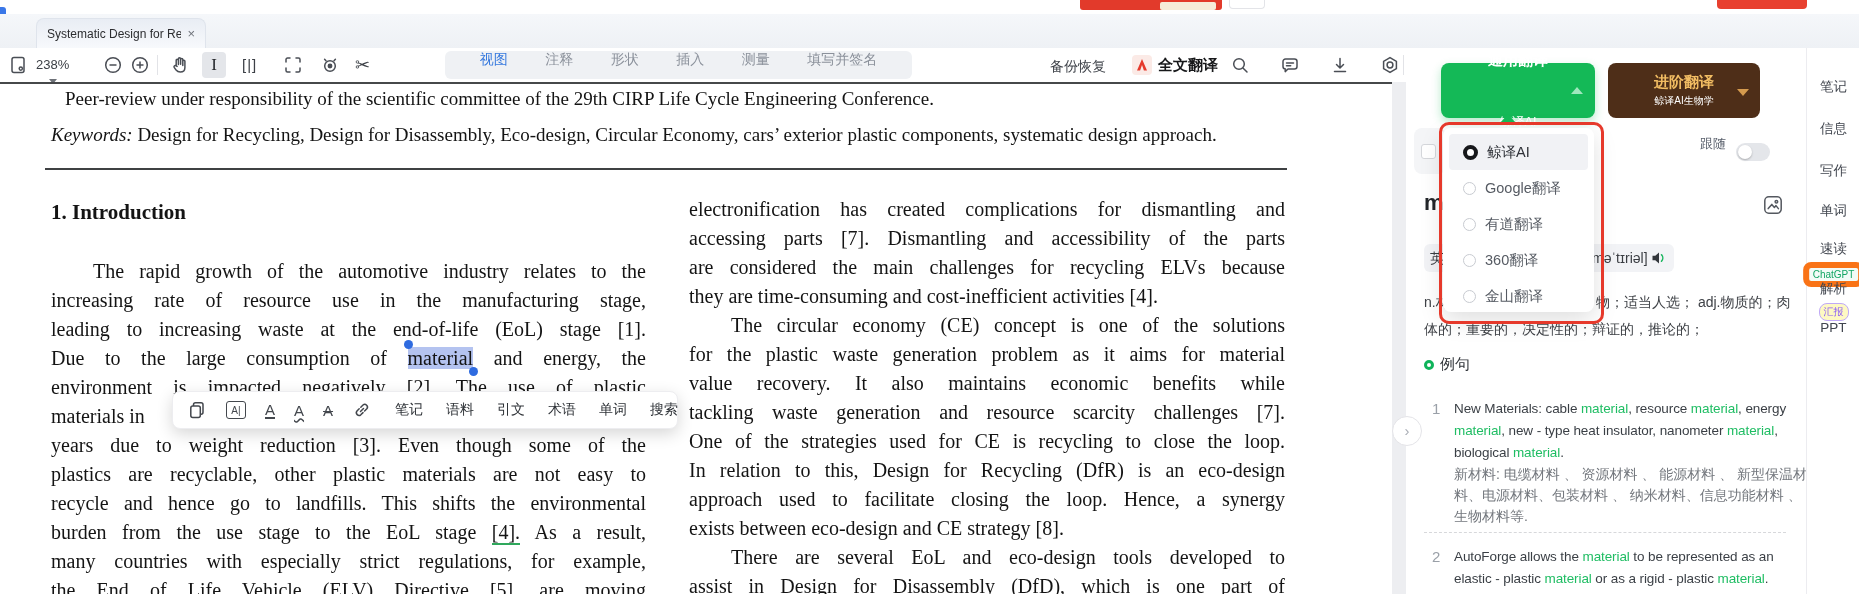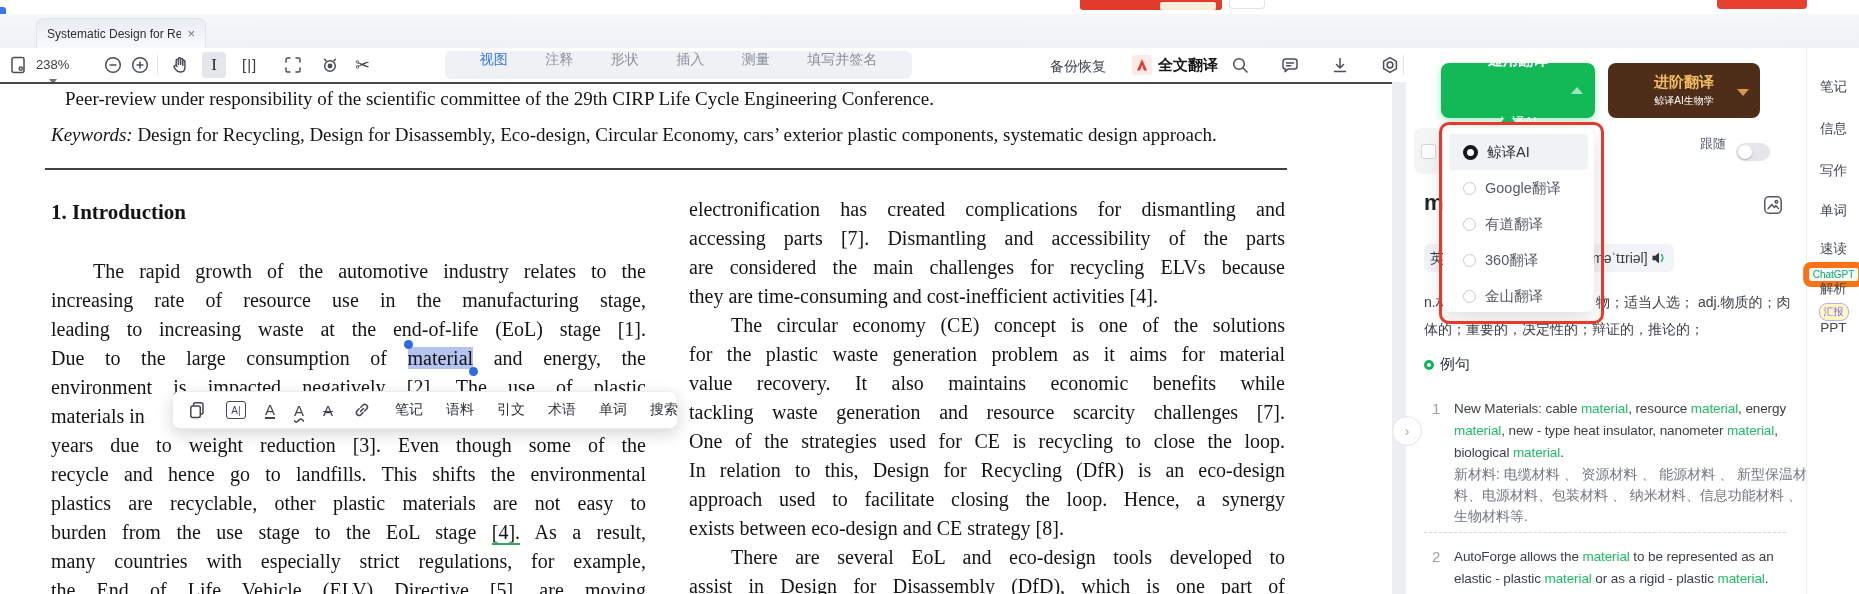--- a/index.html
+++ b/index.html
@@ -246,22 +246,22 @@
   <div id="doc-hr"></div>
   <div id="sec-head">1. Introduction</div>
   <div id="col-left">
       <div class="dline ind"><span>The rapid growth of the automotive industry relates to the</span></div>
       <div class="dline"><span>increasing rate of resource use in the manufacturing stage,</span></div>
       <div class="dline"><span>leading to increasing waste at the end-of-life (EoL) stage [1].</span></div>
       <div class="dline"><span>Due to the large consumption of </span><span class="sel-hl">material</span><span> and energy, the</span></div>
       <div class="dline"><span>environment is impacted negatively [2]. The use of plastic</span></div>
       <div class="dline noj"><span>materials in</span></div>
       <div class="dline"><span>years due to weight reduction [3]. Even though some of the</span></div>
+      <div class="dline"><span>plastics are recyclable, other plastic materials are not easy to</span></div>
       <div class="dline"><span>recycle and hence go to landfills. This shifts the environmental</span></div>
-      <div class="dline"><span>plastics are recyclable, other plastic materials are not easy to</span></div>
       <div class="dline"><span>burden from the use stage to the EoL stage </span><span class="green-ul">[4].</span><span> As a result,</span></div>
       <div class="dline"><span>many countries with especially strict regulations, for example,</span></div>
       <div class="dline"><span>the End of Life Vehicle (ELV) Directive [5], are moving</span></div>
     </div>
   <div id="col-right">
       <div class="dline"><span>electronification has created complications for dismantling and</span></div>
       <div class="dline"><span>accessing parts [7]. Dismantling and accessibility of the parts</span></div>
       <div class="dline"><span>are considered the main challenges for recycling ELVs because</span></div>
       <div class="dline noj"><span>they are time-consuming and cost-inefficient activities [4].</span></div>
       <div class="dline ind"><span>The circular economy (CE) concept is one of the solutions</span></div>

